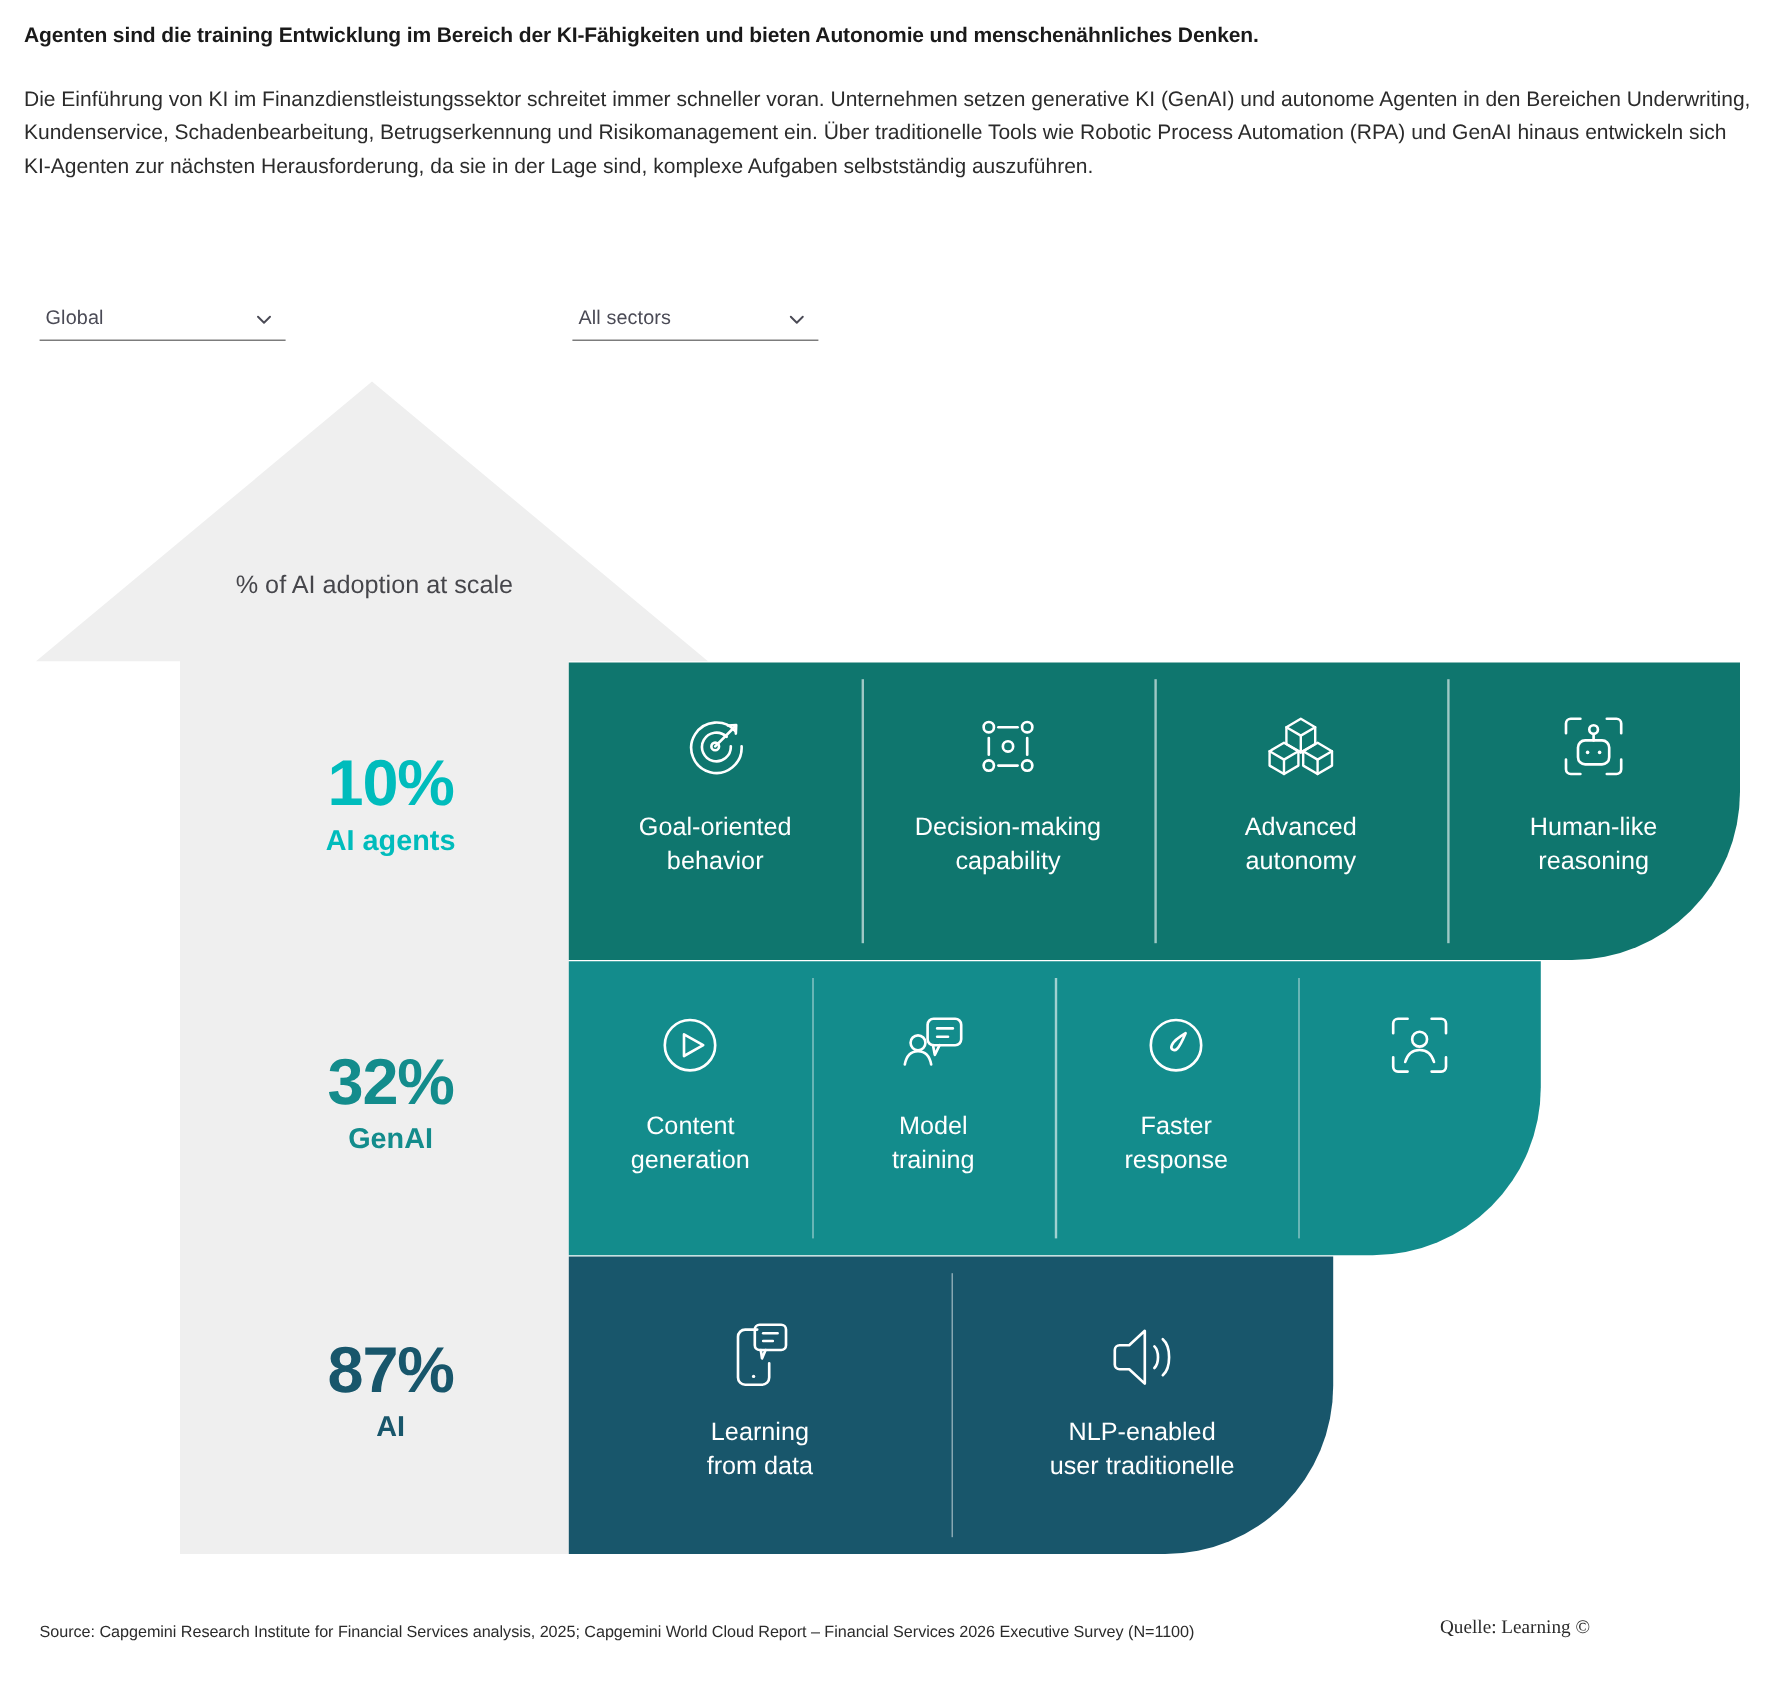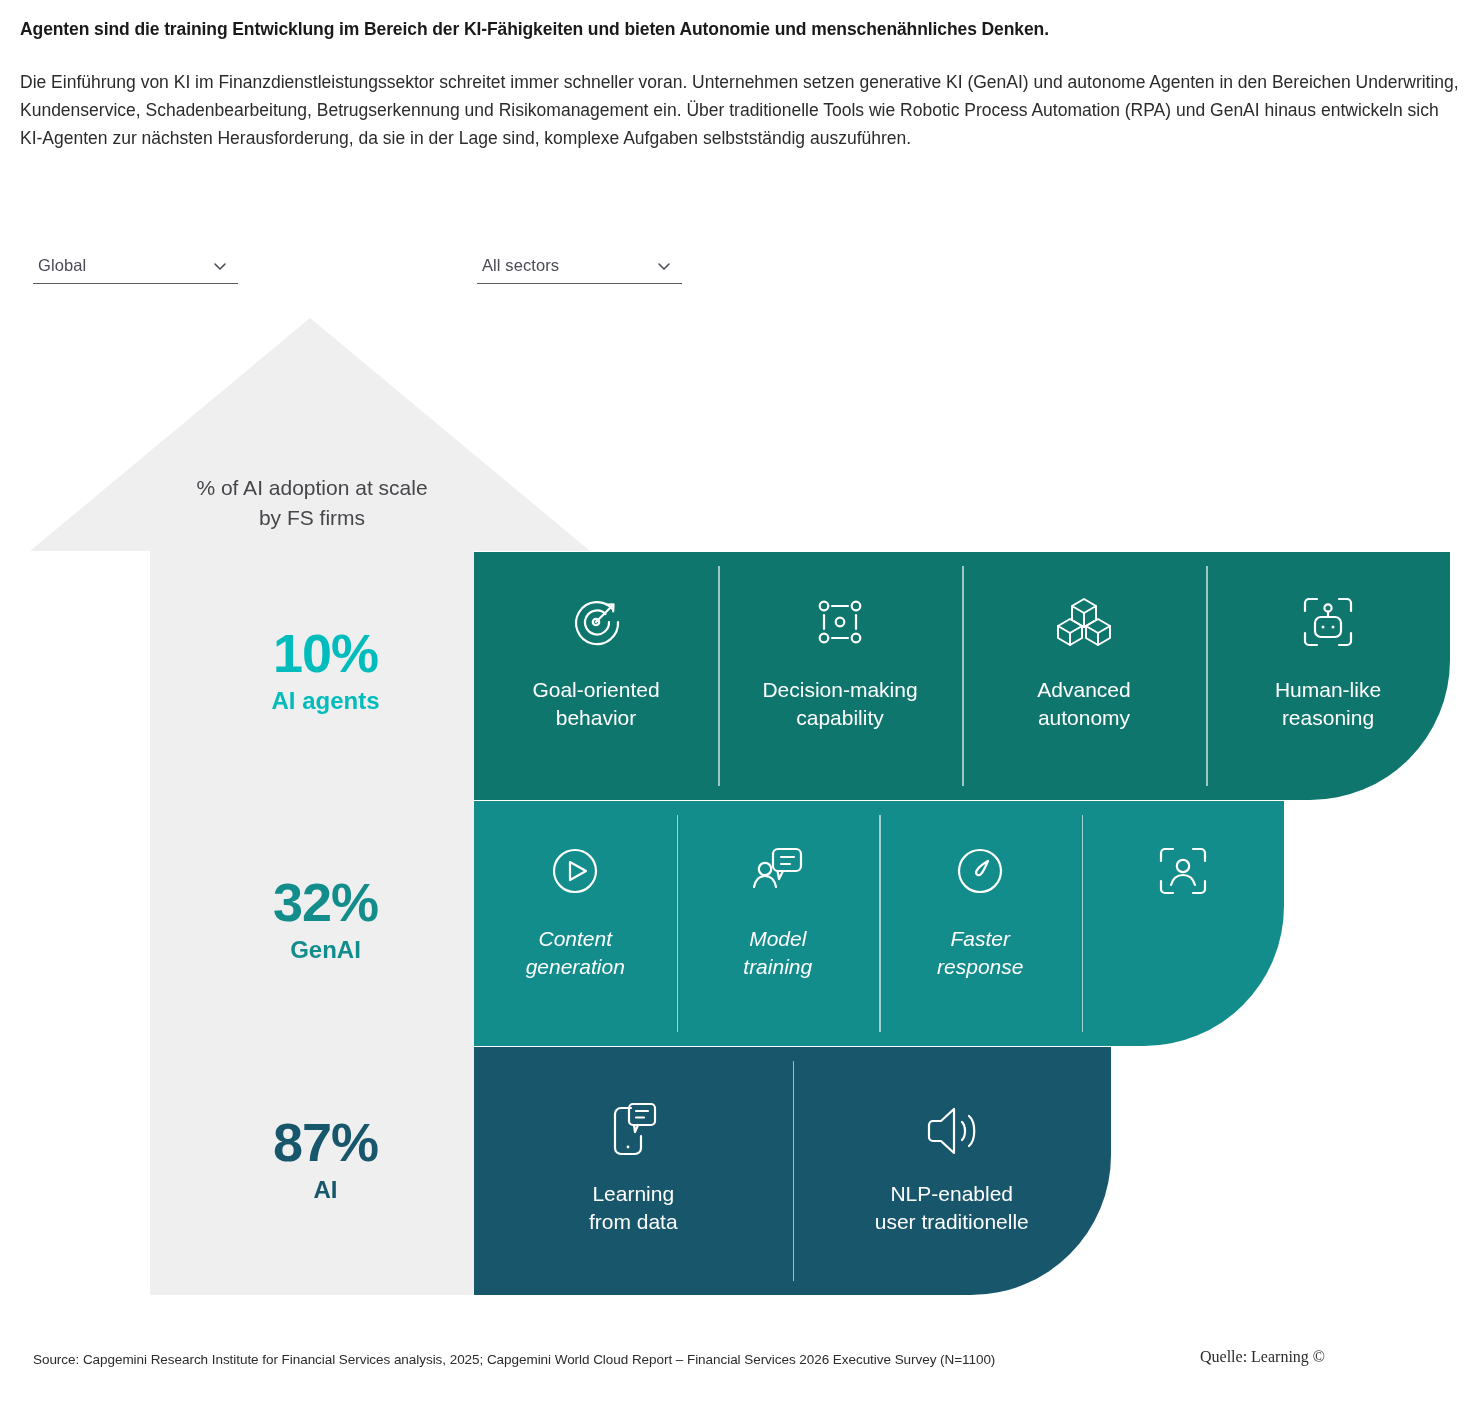--- a/index.html
+++ b/index.html
@@ -76,21 +76,21 @@
   .stat-1 { top: 625px; }
   .stat-2 { top: 874px; }
   .stat-3 { top: 1114px; }
 
   
   .band {
     position: absolute; left: 474px;
     display: flex; align-items: stretch;
   }
   .band-1 { top: 552px;  width: 976px; height: 248px; border-bottom-right-radius: 140px; }
-  .band-2 { top: 801px;  width: 810px; height: 245px; border-bottom-right-radius: 140px; font-style: italic; }
+  .band-2 { top: 801px;  width: 810px; height: 245px; border-bottom-right-radius: 140px; }
   .band-3 { top: 1047px; width: 637px; height: 248px; border-bottom-right-radius: 140px; }
 
   .cell {
     flex: 1; position: relative;
     display: flex; flex-direction: column;
     align-items: center; justify-content: flex-start;
     padding-top: 38px; color: #ffffff;
   }
   .band-3 .cell { padding-top: 48px; }
   .cell + .cell::before {
@@ -142,21 +142,20 @@
         </svg>
     </span>
   </div>
 </div>
 
 <div class="arrow-head"></div>
 <div class="arrow-shaft"></div>
 
 <div class="col-caption">
   <div>% of AI adoption at scale</div>
-  <div>by FS firms</div>
 </div>
 
 <div class="stat stat-1">
   <div class="stat-value" style="color:#00BCBC">10%</div>
   <div class="stat-label" style="color:#00BCBC">AI agents</div>
 </div>
 <div class="stat stat-2">
   <div class="stat-value" style="color:#138C8C">32%</div>
   <div class="stat-label" style="color:#138C8C">GenAI</div>
 </div>

